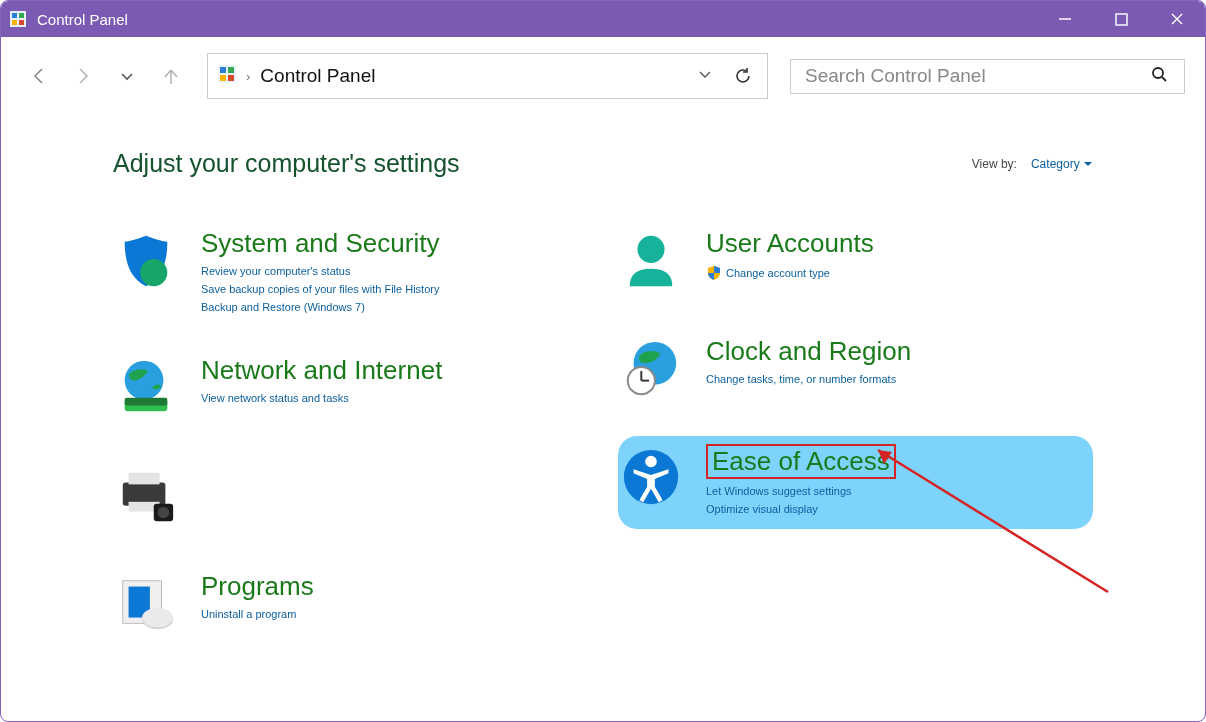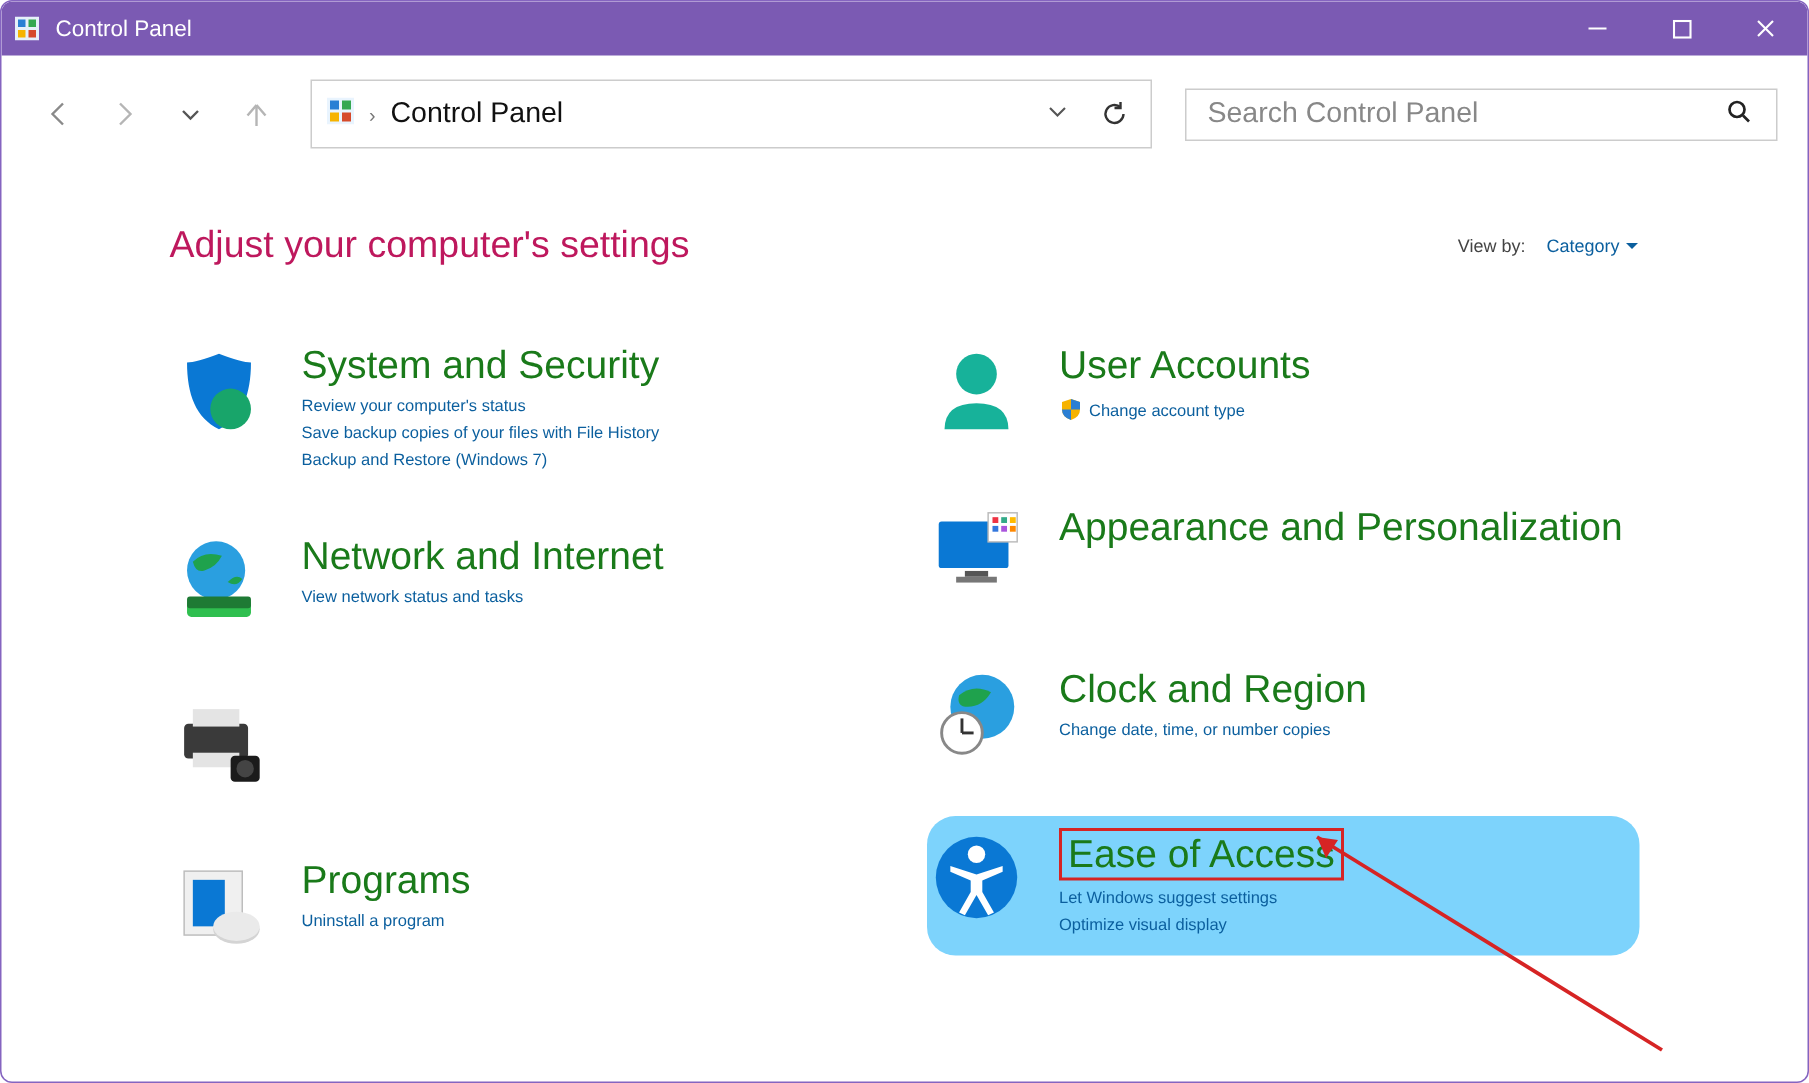--- a/index.html
+++ b/index.html
@@ -17,21 +17,21 @@
 .address-bar .chev { color: #777; font-size: 13px; }
 .address-bar .loc { font-size: 19px; color: #111; flex: 1; }
 .address-bar .down { width: 28px; text-align: center; color: #555; }
 .reload { width: 28px; display: flex; align-items: center; justify-content: center; }
 .search-box { width: 395px; height: 35px; border: 1px solid #ccc; display: flex; align-items: center; padding: 16px 14px; margin-left: 14px; }
 .search-box input { border: none; outline: none; font-size: 19px; color: #333; width: 100%; }
 .search-box input::placeholder { color: #888; }
 .search-box .search-btn { width: 24px; text-align: center; color: #333; }
 .content { padding: 34px 112px 30px 112px; }
 .heading-row { display: flex; align-items: center; margin-bottom: 42px; }
-.heading { font-size: 25px; color: #be185d; font-weight: 400; }
+.heading { font-size: 25px; color: #14532d; font-weight: 400; }
 .viewby { margin-left: auto; font-size: 12px; color: #444; display:flex; align-items:center; gap: 14px;}
 .viewby .vb-val { color: #0b5f9e; }
 .columns { display: flex; gap: 30px; }
 .col { flex: 1; display: flex; flex-direction: column; gap: 20px; }
 .category { display: flex; gap: 22px; padding: 8px 10px 14px 0; align-items:flex-start; position: relative; }
 .category.highlight { background: #7dd3fc; border-radius: 19px; }
 .cat-icon { width: 66px; height: 66px; flex-shrink: 0; display: flex; align-items: center; justify-content: center; }
 .cat-body { display: flex; flex-direction: column; gap: 6px; }
 .cat-title { font-size: 26px; color: #1a7a1a; font-weight: 400; }
 .cat-title.boxed { border: 2px solid #d62424; padding: 0 4px; display: inline-block; width: fit-content; }
@@ -209,53 +209,34 @@
         <div class="cat-body">
           <a class="cat-title">User Accounts</a>
           <a class="cat-link"><span class="shield-inline"><svg width="16" height="16" viewBox="0 0 16 16">
                   <path d="M8 1 L14 3 L14 8 Q14 13 8 15 Q2 13 2 8 L2 3 Z" fill="#f6b300"></path>
                   <path d="M8 1 L14 3 L14 8 L8 8 Z" fill="#2a7fd4"></path>
                   <path d="M2 8 L8 8 L8 15 Q2 13 2 8" fill="#2a7fd4"></path>
                 </svg></span><span>Change account type</span></a>
         </div>
       </div>
 
-      <div class="category">
-        <div class="cat-icon">
-          <svg width="62" height="62" viewBox="0 0 64 64">
-              <rect x="6" y="10" width="48" height="32" rx="2" fill="#0a78d4"></rect>
-              <rect x="24" y="44" width="16" height="4" fill="#555"></rect>
-              <rect x="18" y="48" width="28" height="4" fill="#777"></rect>
-              <rect x="40" y="4" width="20" height="20" fill="#fff" stroke="#bbb"></rect>
-              <rect x="43" y="7" width="4" height="4" fill="#e34"></rect>
-              <rect x="49" y="7" width="4" height="4" fill="#3a8"></rect>
-              <rect x="55" y="7" width="4" height="4" fill="#fb0"></rect>
-              <rect x="43" y="13" width="4" height="4" fill="#37d"></rect>
-              <rect x="49" y="13" width="4" height="4" fill="#a5d"></rect>
-              <rect x="55" y="13" width="4" height="4" fill="#f80"></rect>
-            </svg>
-        </div>
-        <div class="cat-body">
-          <a class="cat-title">Appearance and Personalization</a>
-        </div>
-      </div>
 
       <div class="category">
         <div class="cat-icon">
           <svg width="62" height="62" viewBox="0 0 64 64">
               <circle cx="36" cy="26" r="22" fill="#2a9fe0"></circle>
               <path d="M20 18 Q30 10 42 16 Q36 26 26 26 Q18 26 20 18" fill="#1fa24d"></path>
               <circle cx="22" cy="44" r="14" fill="#fff" stroke="#888" stroke-width="2"></circle>
               <line x1="22" y1="44" x2="22" y2="34" stroke="#333" stroke-width="2"></line>
               <line x1="22" y1="44" x2="30" y2="44" stroke="#333" stroke-width="2"></line>
             </svg>
         </div>
         <div class="cat-body">
           <a class="cat-title">Clock and Region</a>
-          <a class="cat-link">Change date, time, or number copies</a>
+          <a class="cat-link">Change tasks, time, or number formats</a>
         </div>
       </div>
 
       <div class="category highlight" style="position:relative;">
         <div class="cat-icon">
           <svg width="62" height="62" viewBox="0 0 64 64">
               <circle cx="32" cy="32" r="28" fill="#0a78d4"></circle>
               <circle cx="32" cy="16" r="6" fill="#fff"></circle>
               <path d="M14 24 L32 30 L50 24 L50 28 L36 34 L36 42 L44 56 L40 58 L32 44 L24 58 L20 56 L28 42 L28 34 L14 28 Z" fill="#fff"></path>
             </svg>

